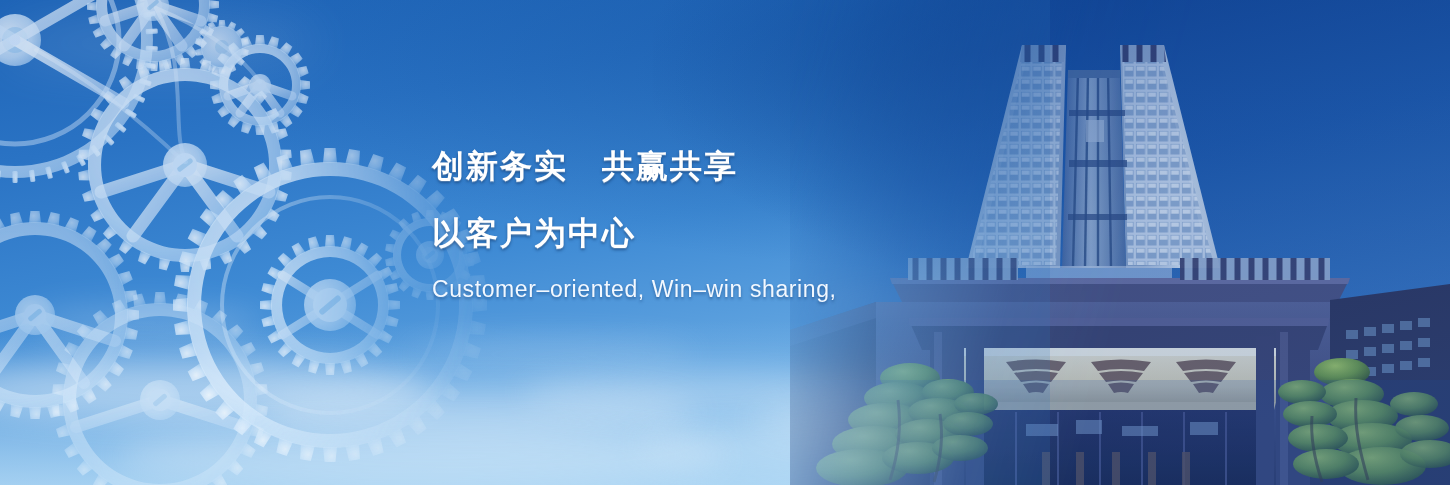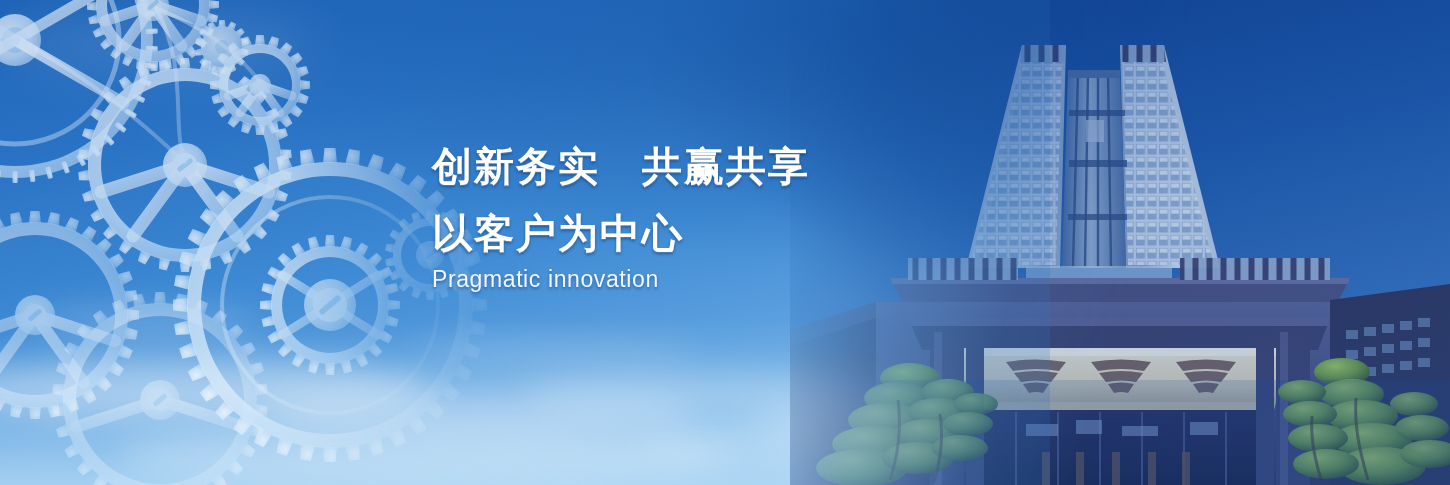--- a/index.html
+++ b/index.html
@@ -57,21 +57,21 @@
     overflow:hidden;
     -webkit-mask-image:linear-gradient(105deg, rgba(0,0,0,0) 0%, rgba(0,0,0,.10) 8%, rgba(0,0,0,.55) 22%, rgba(0,0,0,.92) 38%, #000 52%);
             mask-image:linear-gradient(105deg, rgba(0,0,0,0) 0%, rgba(0,0,0,.10) 8%, rgba(0,0,0,.55) 22%, rgba(0,0,0,.92) 38%, #000 52%);
   }
   .photo svg{display:block;width:100%;height:100%;}
 
   
   .copy{position:absolute;left:432px;top:140px;width:560px;}
   .head-cn{
     color:#ffffff;
-    font-size:40px;line-height:53px;
+    font-size:32px;line-height:53px;
     font-weight:bold;
     letter-spacing:2px;
     text-shadow:0 2px 3px rgba(10,45,95,.55), 0 1px 0 rgba(255,255,255,.35);
     white-space:pre;
   }
   .head-cn.l2{margin-top:14px;}
   .sub-en{
     color:#f2f8ff;
     font-size:23px;line-height:38px;
     font-weight:500;
@@ -1362,16 +1362,16 @@
 
       <rect x="0" y="0" width="660" height="485" fill="url(#blueWash)"></rect>
       <rect x="0" y="0" width="260" height="485" fill="#2f73c0" opacity=".20"></rect>
       <rect x="0" y="380" width="660" height="105" fill="#1d4f9e" opacity=".18"></rect>
     </svg>
   </div>
 
   <div class="copy">
     <div class="head-cn l1">创新务实　共赢共享</div>
     <div class="head-cn l2">以客户为中心</div>
-    <div class="sub-en s2">Pragmatic innovation</div>
+    <div class="sub-en s1">Customer–oriented, Win–win sharing,</div>
   </div>
 
 </div>
 
 </body></html>

